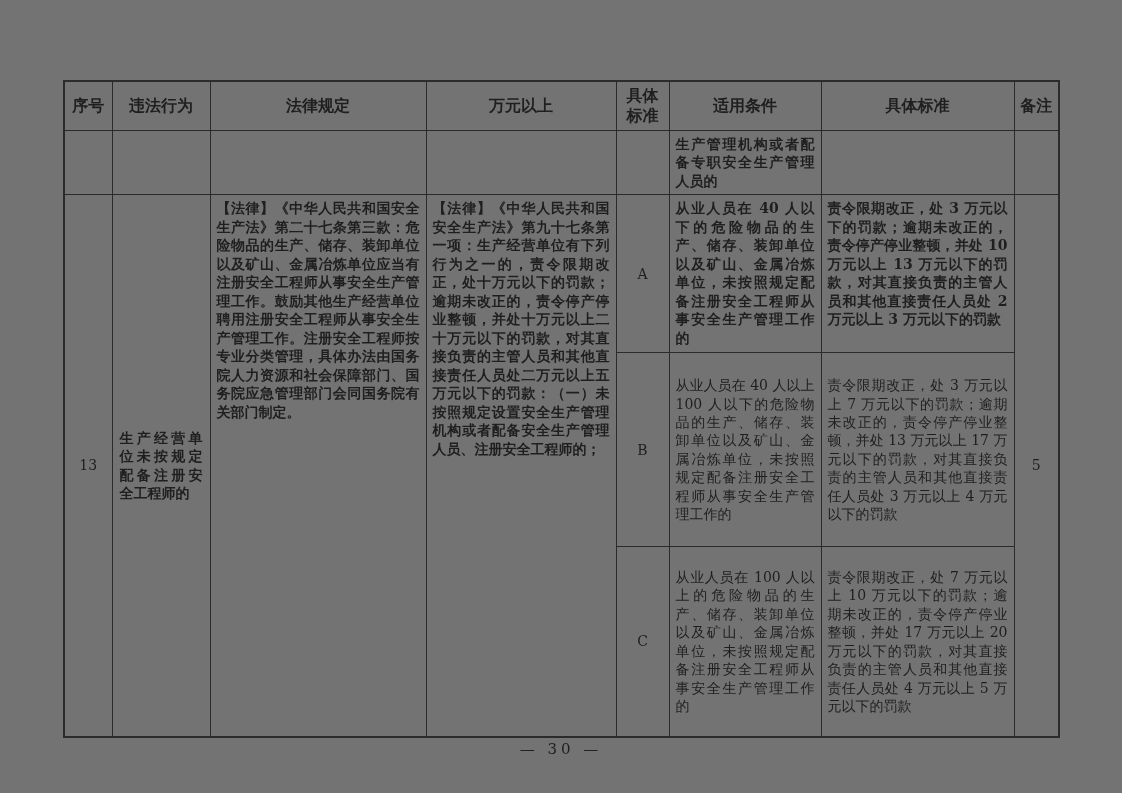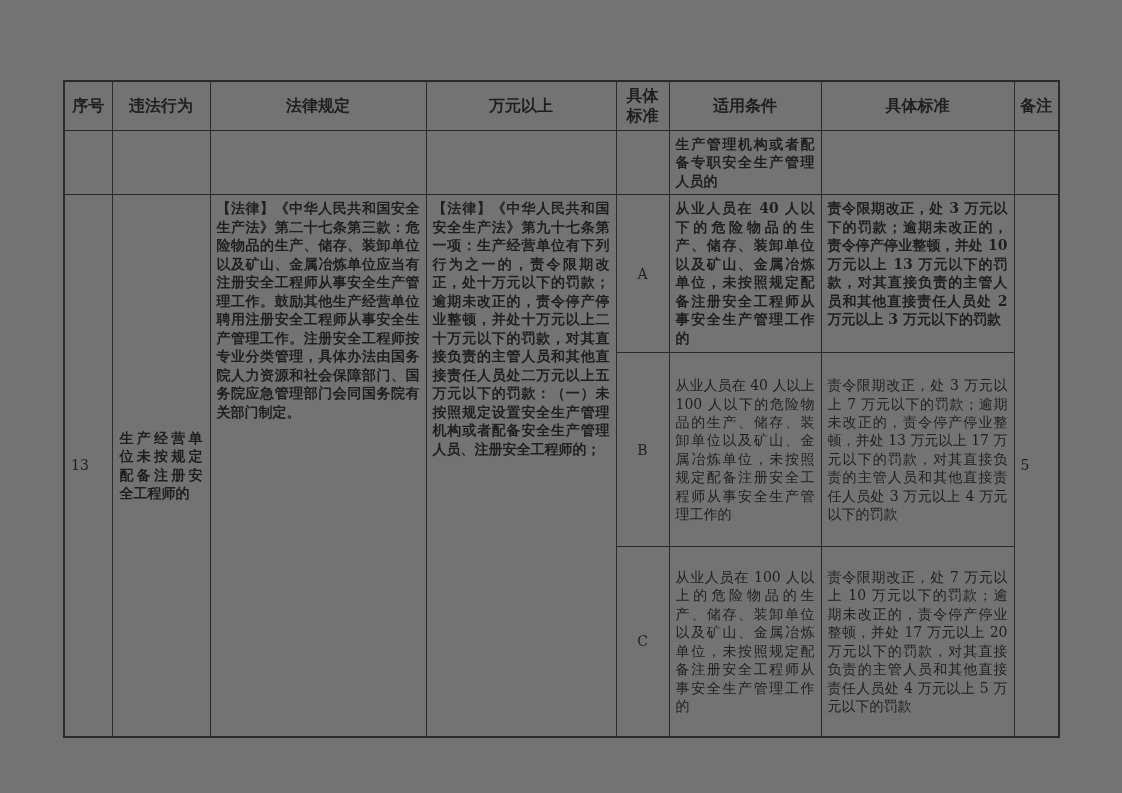--- a/index.html
+++ b/index.html
@@ -45,20 +45,21 @@
     padding: 4px;
     line-height: 1.25;
   }
   .row-header     { height: 43px; }
   .row-carryover  { height: 62px; }
   .row-tier-a     { height: 158px; }
   .row-tier-b     { height: 194px; }
   .row-tier-c     { height: 190px; }
 
   td.center-cell {
+    text-align: center;
     vertical-align: middle;
   }
   td.top-cell {
     vertical-align: top;
     font-weight: bold;
   }
   td.mid-cell {
     vertical-align: middle;
   }
   td.violation-cell {
@@ -140,14 +141,15 @@
     </tr>
 
     <tr class="row-tier-c">
       <td class="tier-letter-cell">C</td>
       <td class="mid-cell">从业人员在 100 人以上的危险物品的生产、储存、装卸单位以及矿山、金属冶炼单位，未按照规定配备注册安全工程师从事安全生产管理工作的</td>
       <td class="mid-cell">责令限期改正，处 7 万元以上 10 万元以下的罚款；逾期未改正的，责令停产停业整顿，并处 17 万元以上 20 万元以下的罚款，对其直接负责的主管人员和其他直接责任人员处 4 万元以上 5 万元以下的罚款</td>
     </tr>
   </tbody>
     </table>
 
+  <div class="page-footer">— 30 —</div>
 
 </div>
 
 </body></html>

